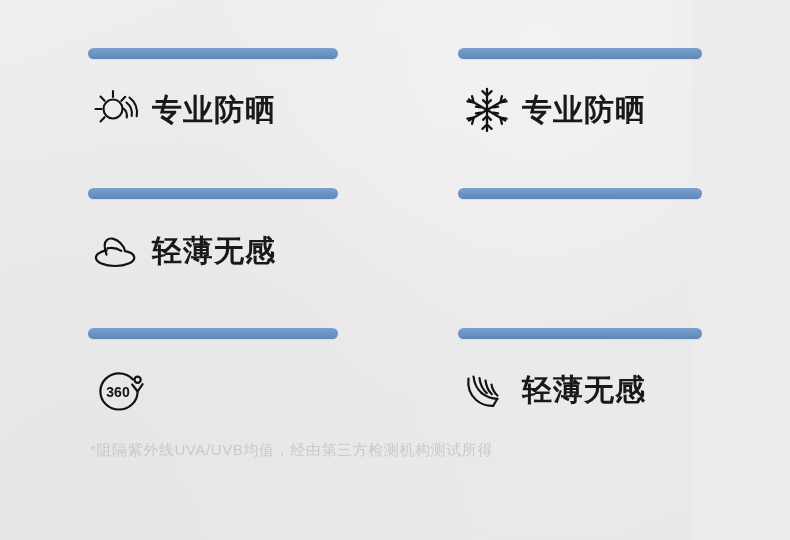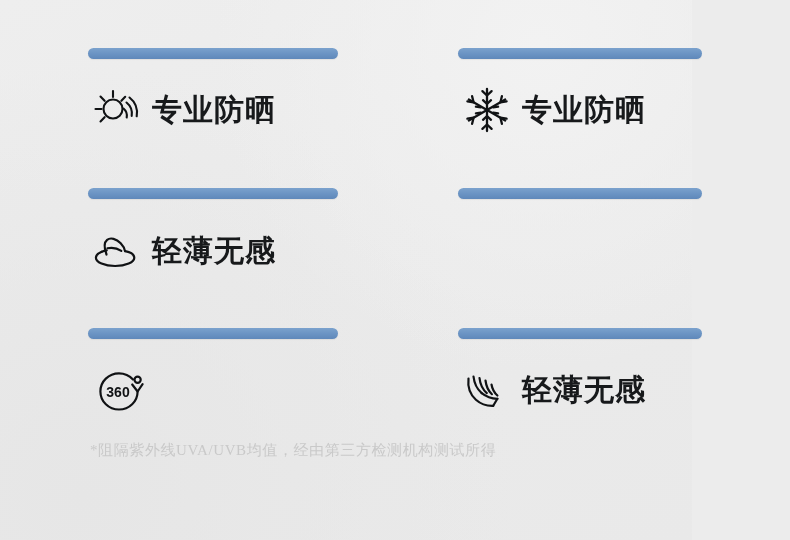--- a/index.html
+++ b/index.html
@@ -81,21 +81,21 @@
     line-height: 1;
   }
   .cell.c4 .label { letter-spacing: 0.5px; }
   .cell.c4 .icon { margin-left: 4px; }
   .cell.c2 .icon { margin-top: 2px; }
 
   .footnote {
     position: absolute;
     left: 90px;
     top: 441px;
-    font-family: Liberation Serif, serif;
+    font-family: Liberation Sans, sans-serif;
     font-size: 15px;
     letter-spacing: 0.6px;
     color: #c9c9c9;
     white-space: nowrap;
   }
 </style>
 </head>
 <body>
 
 <div class="page">

